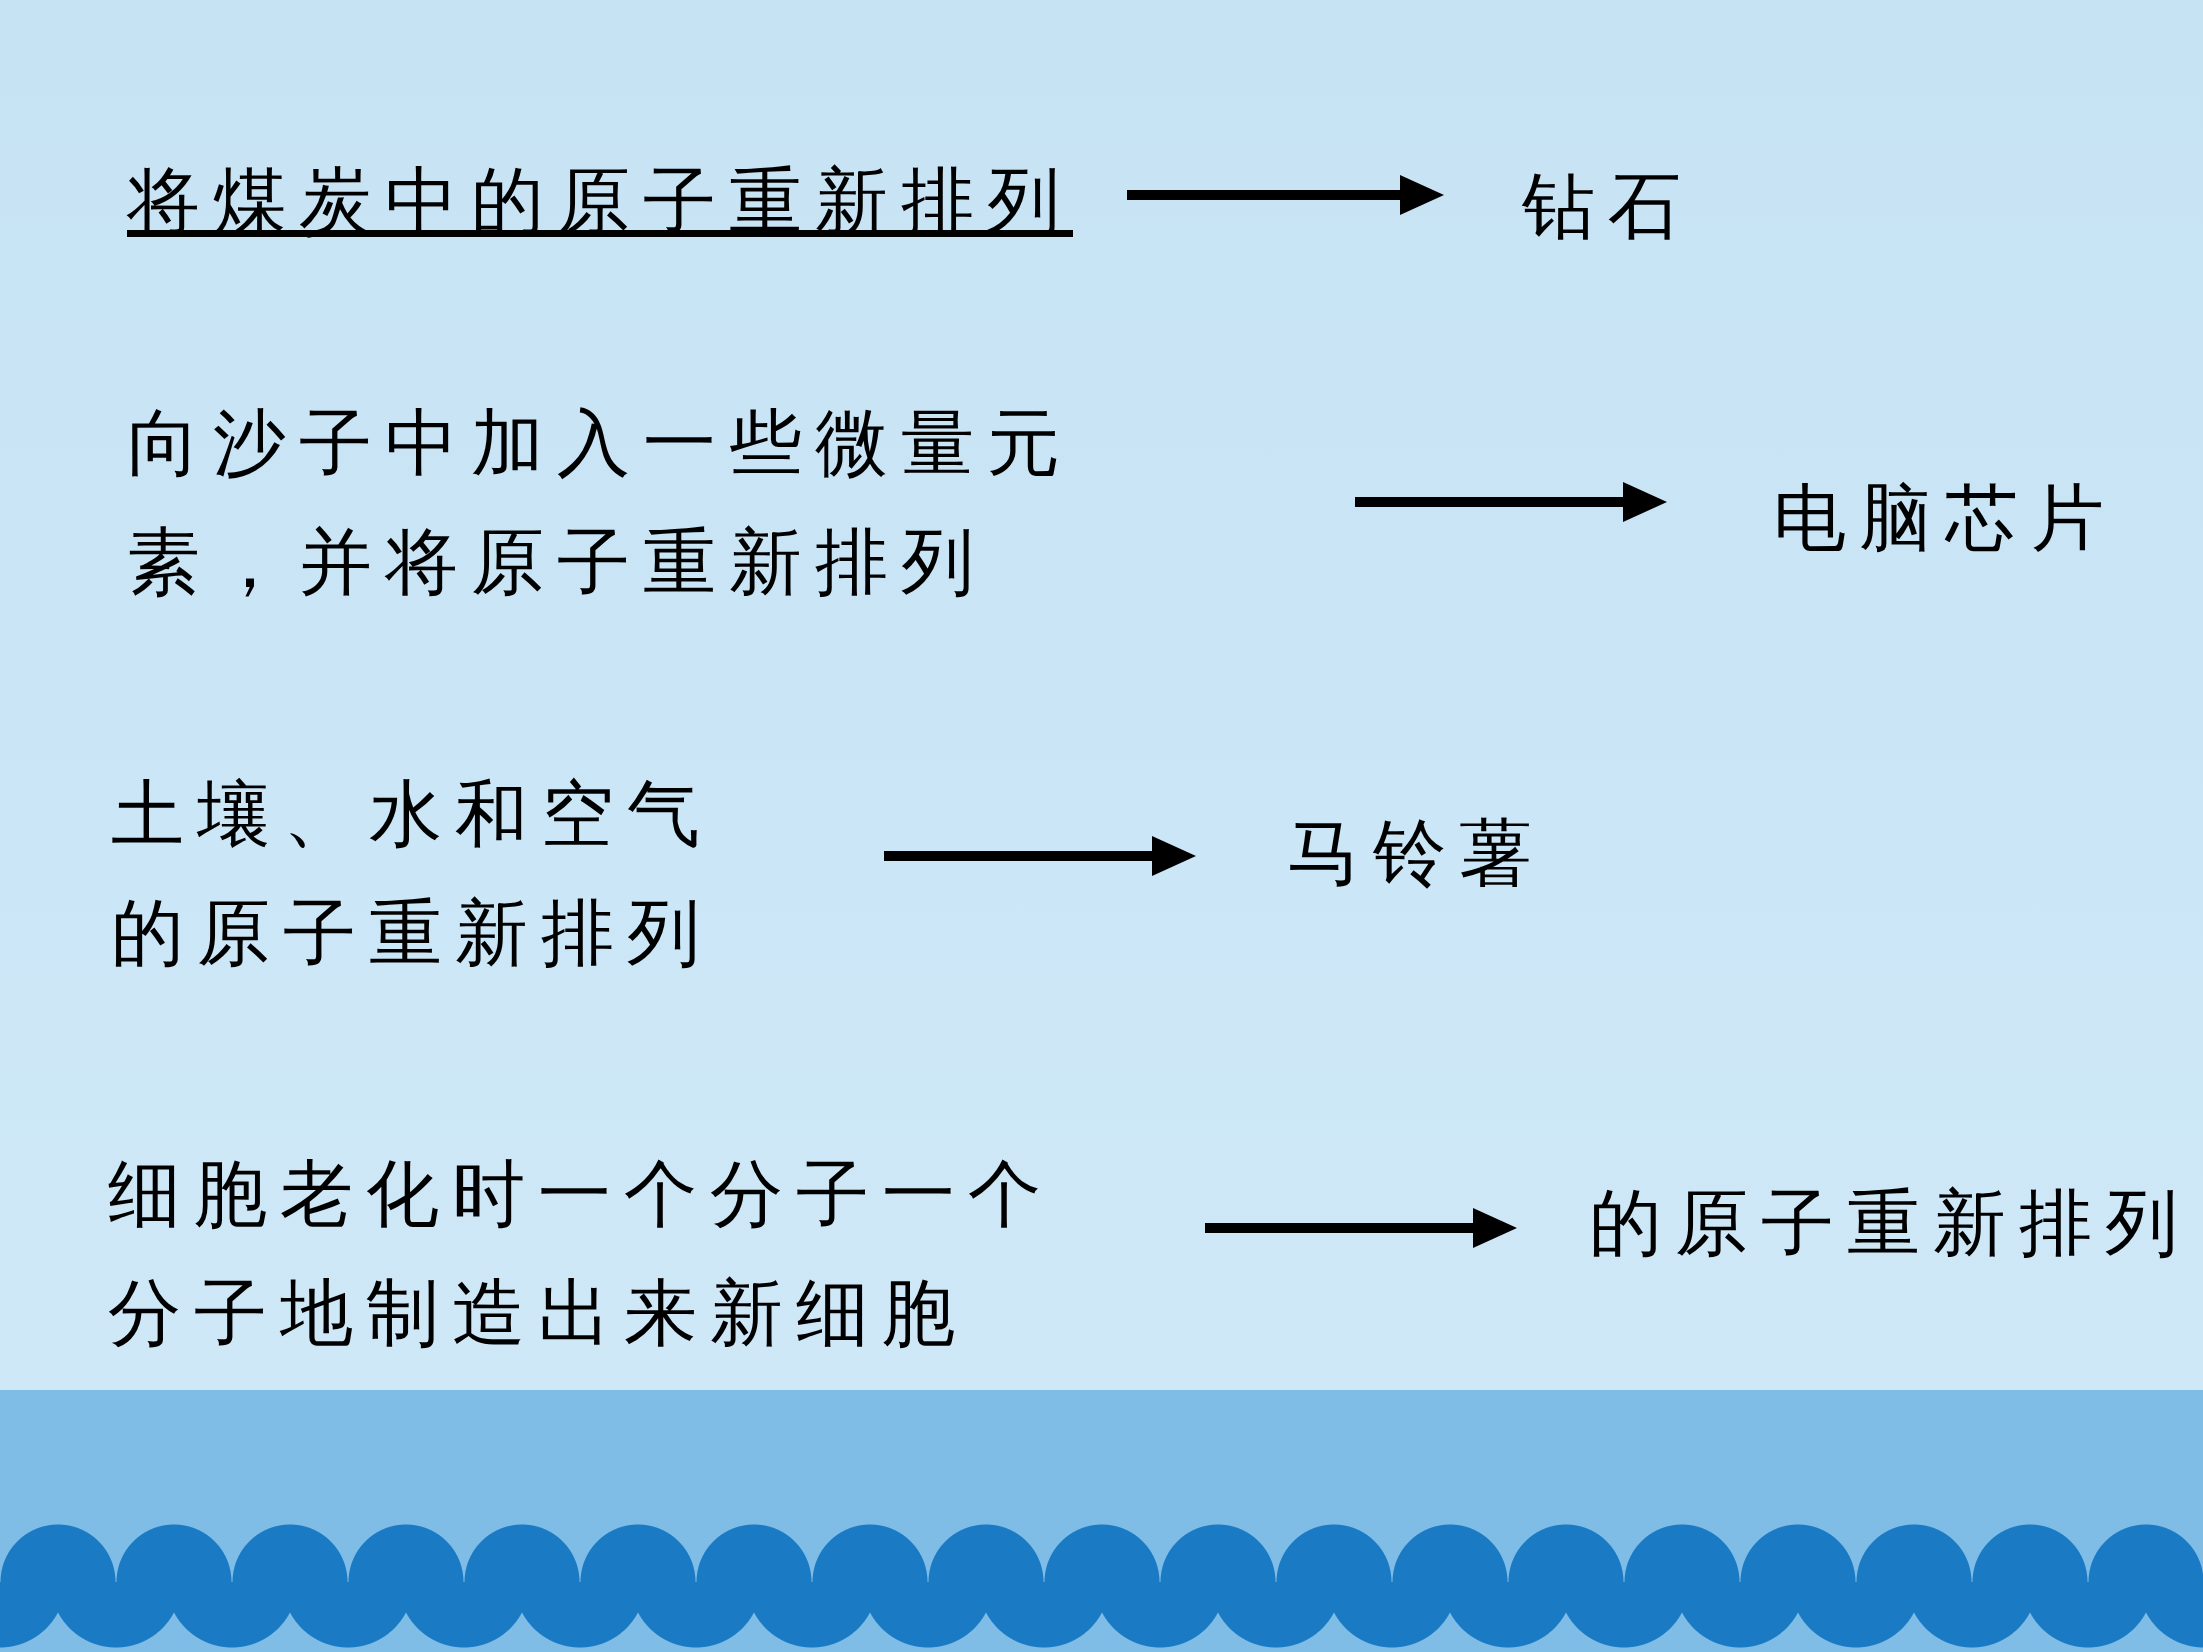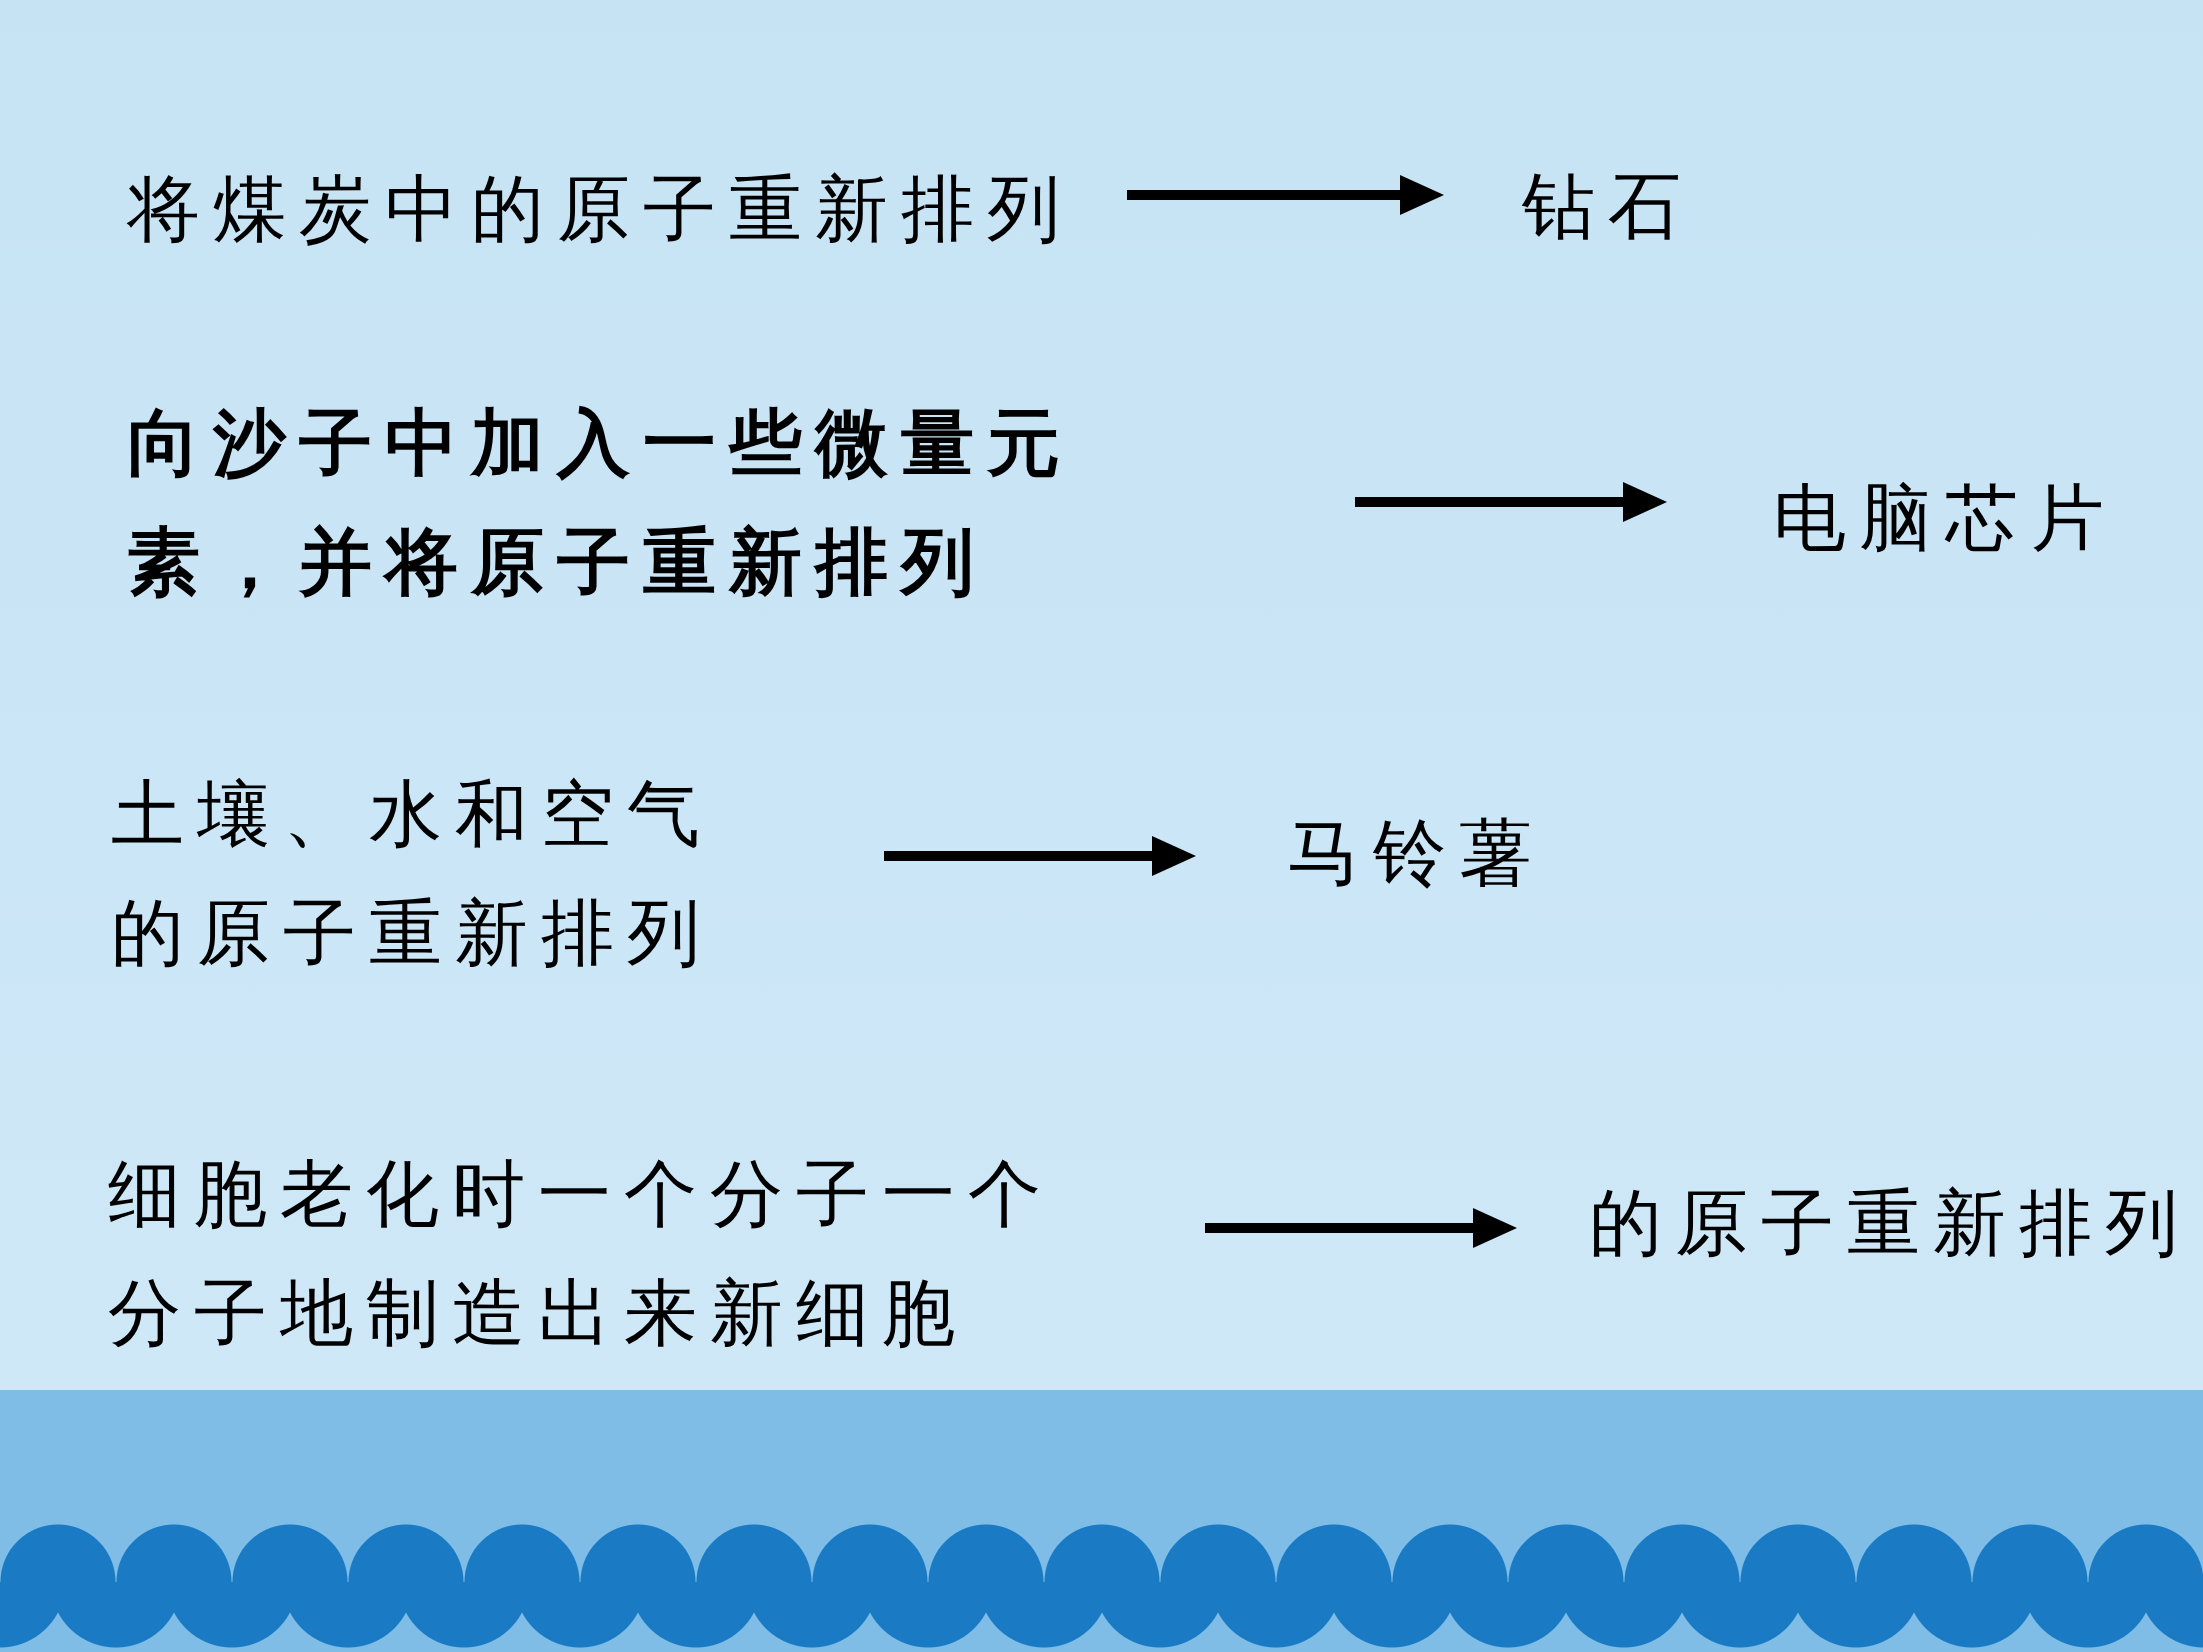--- a/index.html
+++ b/index.html
@@ -26,23 +26,23 @@
     white-space: pre-line;
   }
   .result {
     position: absolute;
     font-size: 73px;
     line-height: 119px;
     letter-spacing: 13px;
     color: var(--text, #000);
     white-space: nowrap;
   }
-  .src-1 { left: 127px;  top: 150px;  }
+  .src-1 { left: 127px;  top: 142px; text-decoration: underline;  }
   .res-1 { left: 1486px; top: 147px; margin-left: 36px;  }
-  .src-2 { left: 127px;  top: 384px; font-weight: bold;  }
+  .src-2 { left: 127px;  top: 384px;  }
   .res-2 { left: 1725px; top: 459px; margin-left: 48px;  }
   .src-3 { left: 111px;  top: 755px;  }
   .res-3 { left: 1287px; top: 794px;  }
   .src-4 { left: 108px;  top: 1135px; }
   .res-4 { left: 1589px; top: 1164px; }
 
   
   .arrow { position: absolute; height: 40px; }
   .arrow .shaft {
     position: absolute;

